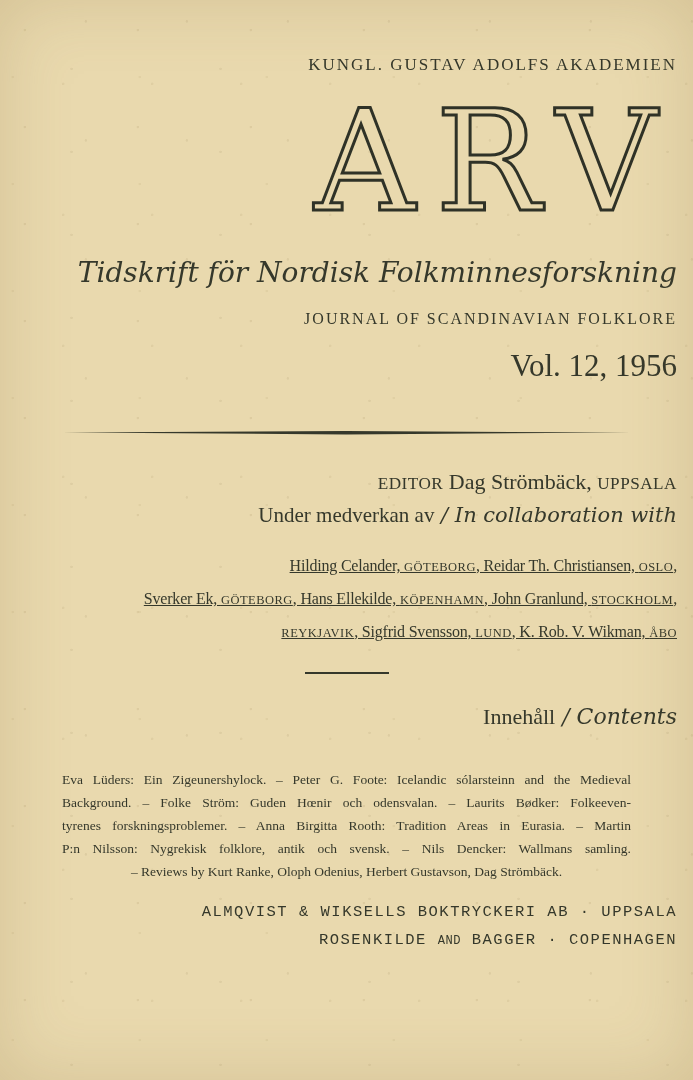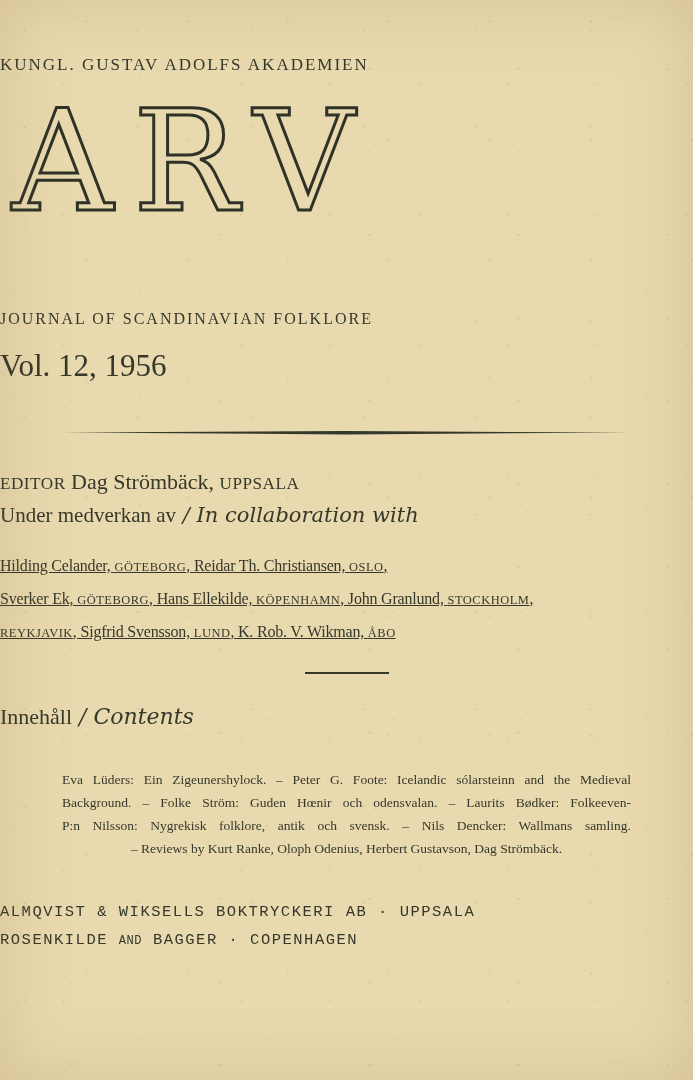--- a/index.html
+++ b/index.html
@@ -17,21 +17,21 @@
       radial-gradient(circle at 71% 64%, rgba(150,128,80,.12) 0 1px, transparent 1.6px),
       radial-gradient(circle at 48% 83%, rgba(120,100,60,.10) 0 1px, transparent 1.5px),
       radial-gradient(circle at 85% 18%, rgba(120,100,60,.10) 0 1px, transparent 1.5px),
       radial-gradient(circle at 10% 72%, rgba(150,128,80,.10) 0 1px, transparent 1.5px);
     background-size:113px 97px, 89px 131px, 149px 83px, 101px 119px, 127px 107px;
   }
   .page::after{
     content:"";position:absolute;inset:0;pointer-events:none;
     box-shadow:inset 0 0 70px rgba(135,110,60,.22);
   }
-  .abs{position:absolute;left:0;right:16px;text-align:left;}
+  .abs{position:absolute;left:0;right:16px;text-align:right;}
 
   .academy{top:55px;font-size:17px;letter-spacing:2px;white-space:nowrap;}
 
   .logo{
     top:92px;font-family:"DejaVu Serif",serif;
     font-size:140px;line-height:140px;letter-spacing:20px;padding-left:12px;
     color:#2f3227;
     -webkit-text-fill-color:#e9d9ae;
     -webkit-text-stroke:3px #2f3227;
   }
@@ -64,20 +64,21 @@
 </style>
 </head>
 <body>
 
 <div class="page">
 
   <div class="abs academy">KUNGL. GUSTAV ADOLFS AKADEMIEN</div>
 
   <div class="abs logo">ARV</div>
 
+  <div class="abs sub-sv">Tidskrift för Nordisk Folkminnesforskning</div>
 
   <div class="abs sub-en">JOURNAL OF SCANDINAVIAN FOLKLORE</div>
 
   <div class="abs volume">Vol. 12, 1956</div>
 
   <svg class="rule-long" viewBox="0 0 567 6" preserveAspectRatio="none">
     <polygon points="0,2.6 283,1.0 567,2.6 283,4.4" fill="#35382b"></polygon>
   </svg>
 
   <div class="abs medverkan">
@@ -96,20 +97,21 @@
 
   <div class="rule-short"></div>
 
   <div class="abs contents-heading">
     <span>Innehåll</span><span class="ital"> / </span><span class="ital">Contents</span>
   </div>
 
   <div class="contents-body">
     <div class="cjust">Eva Lüders: Ein Zigeunershylock. – Peter G. Foote: Icelandic sólarsteinn and the Medieval</div>
     <div class="cjust">Background. – Folke Ström: Guden Hœnir och odensvalan. – Laurits Bødker: Folkeeven-</div>
+    <div class="cjust">tyrenes forskningsproblemer. – Anna Birgitta Rooth: Tradition Areas in Eurasia. – Martin</div>
     <div class="cjust">P:n Nilsson: Nygrekisk folklore, antik och svensk. – Nils Dencker: Wallmans samling.</div>
     <div class="ccenter">– Reviews by Kurt Ranke, Oloph Odenius, Herbert Gustavson, Dag Strömbäck.</div>
   </div>
 
   <div class="abs imprint">
     <div>ALMQVIST &amp; WIKSELLS BOKTRYCKERI AB · UPPSALA</div>
     <div><span>ROSENKILDE </span><span class="sc">AND</span><span> BAGGER · COPENHAGEN</span></div>
   </div>
 
 </div>

